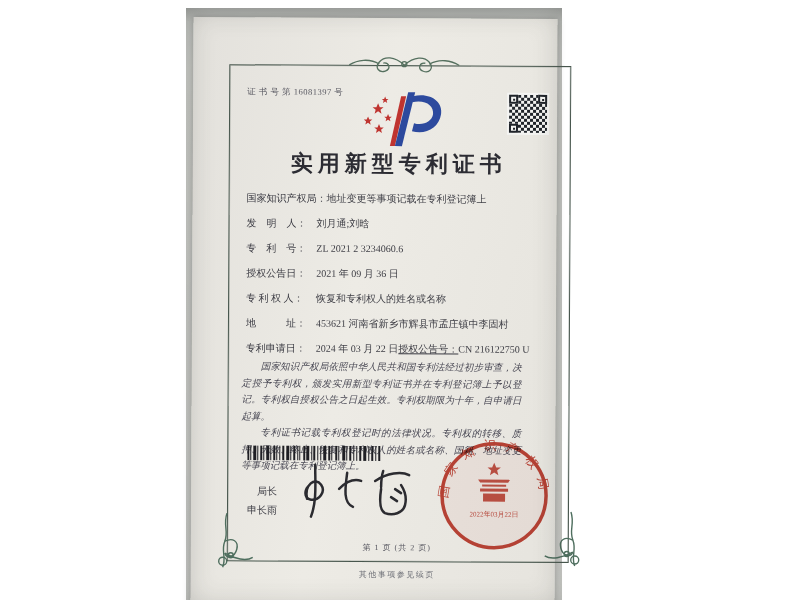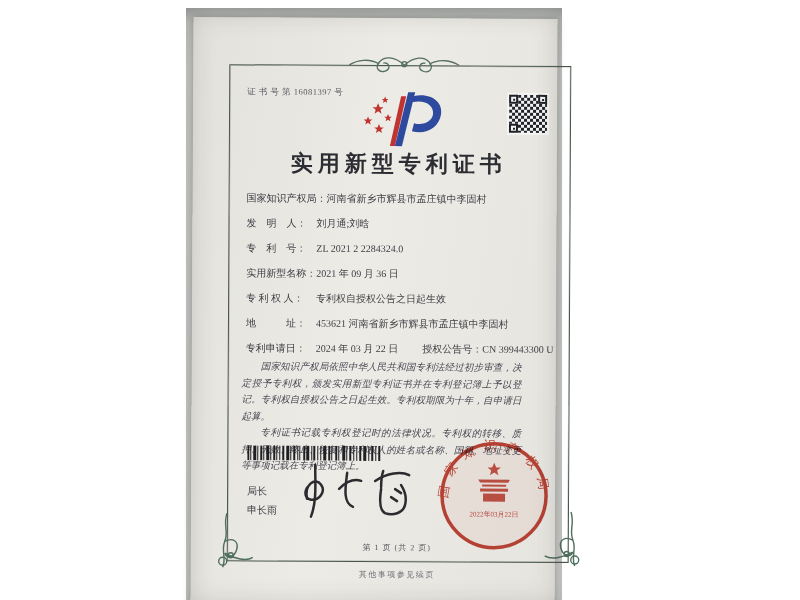--- a/index.html
+++ b/index.html
@@ -43,29 +43,29 @@
   .qr .f{position:absolute;width:9px;height:9px;border:2px solid #20242a;background:#f4f4f2;box-sizing:border-box;}
   .qr .f::after{content:"";position:absolute;inset:1.5px;background:#20242a;}
   .qr .tl{left:0;top:0}.qr .tr{right:0;top:0}.qr .bl{left:0;bottom:0}
   .title{
     position:absolute;left:36px;width:340px;top:131px;text-align:center;
     font-size:22px;font-weight:bold;letter-spacing:5px;color:#2c2c33;
   }
   .fields{position:absolute;left:54px;top:168px;right:28px;font-size:10px;color:#3f3f46;}
   .row{height:25px;line-height:25px;white-space:nowrap;}
   .lbl{display:inline-block;min-width:70px;color:#3a3a42;white-space:pre;}
-  .lbl2{margin-left:24px;color:#3a3a42;white-space:pre;}
+  .lbl2{color:#3a3a42;white-space:pre;text-decoration:underline;}
   .paras{
     position:absolute;left:50px;right:34px;top:341px;
     font-size:9.5px;line-height:16.5px;color:#494854;font-style:italic;
     text-align:justify;
   }
   .paras p{margin:0;text-indent:2em;}
   .barcode{position:absolute;left:56px;top:428px;width:135px;height:15px;}
-  .signer{position:absolute;left:56px;top:464px;font-size:10px;color:#3a3a42;line-height:19px;}
+  .signer{position:absolute;left:56px;top:464px;font-size:10px;color:#3a3a42;line-height:19px;text-align:right;}
   .signature{position:absolute;left:98px;top:441px;width:135px;height:64px;}
   .seal{position:absolute;left:246px;top:420px;width:114px;height:114px;mix-blend-mode:multiply;opacity:.93;}
   .page-no{position:absolute;left:36px;width:340px;top:524px;text-align:center;font-size:8px;color:#55555e;letter-spacing:1px;}
   .cont-note{position:absolute;left:36px;width:340px;top:551px;text-align:center;font-size:8px;color:#6e7077;letter-spacing:1.5px;}
 </style>
 </head>
 <body>
 
 <div class="photo">
   <div class="paper">
@@ -124,39 +124,39 @@
     <div class="qr">
       <i class="f tl"></i>
         <i class="f tr"></i>
         <i class="f bl"></i>
     </div>
 
     <div class="title">实用新型专利证书</div>
 
     <div class="fields">
       <div class="row">
-        <span class="lbl">国家知识产权局：</span><span class="val">河南省新乡市辉县市孟庄镇中李固村</span>
+        <span class="lbl">国家知识产权局：</span><span class="val">地址变更等事项记载在专利登记簿上</span>
       </div>
       <div class="row">
         <span class="lbl">发　明　人：</span><span class="val">刘月通;刘晗</span>
       </div>
       <div class="row">
-        <span class="lbl">专　利　号：</span><span class="val">ZL 2021 2 2284324.0</span>
-      </div>
-      <div class="row">
-        <span class="lbl">实用新型名称：</span><span class="val">2021 年 09 月 36 日</span>
-      </div>
-      <div class="row">
-        <span class="lbl">专 利 权 人：</span><span class="val">专利权自授权公告之日起生效</span>
+        <span class="lbl">专　利　号：</span><span class="val">ZL 2021 2 3234060.6</span>
+      </div>
+      <div class="row">
+        <span class="lbl">授权公告日：</span><span class="val">2021 年 09 月 36 日</span>
+      </div>
+      <div class="row">
+        <span class="lbl">专 利 权 人：</span><span class="val">恢复和专利权人的姓名或名称</span>
       </div>
       <div class="row">
         <span class="lbl">地　　　址：</span><span class="val">453621 河南省新乡市辉县市孟庄镇中李固村</span>
       </div>
       <div class="row">
-        <span class="lbl">专利申请日：</span><span class="val">2024 年 03 月 22 日</span><span class="lbl2">授权公告号：</span><span class="val">CN 399443300 U</span>
+        <span class="lbl">专利申请日：</span><span class="val">2024 年 03 月 22 日</span><span class="lbl2">授权公告号：</span><span class="val">CN 216122750 U</span>
       </div>
     </div>
 
     <div class="paras">
       <p>国家知识产权局依照中华人民共和国专利法经过初步审查，决定授予专利权，颁发实用新型专利证书并在专利登记簿上予以登记。专利权自授权公告之日起生效。专利权期限为十年，自申请日起算。</p>
       <p>专利证书记载专利权登记时的法律状况。专利权的转移、质押、无效、终止、恢复和专利权人的姓名或名称、国籍、地址变更等事项记载在专利登记簿上。</p>
     </div>
 
     <svg class="barcode" viewBox="0 0 135 15" preserveAspectRatio="none">
       <g fill="#1f1f24">

